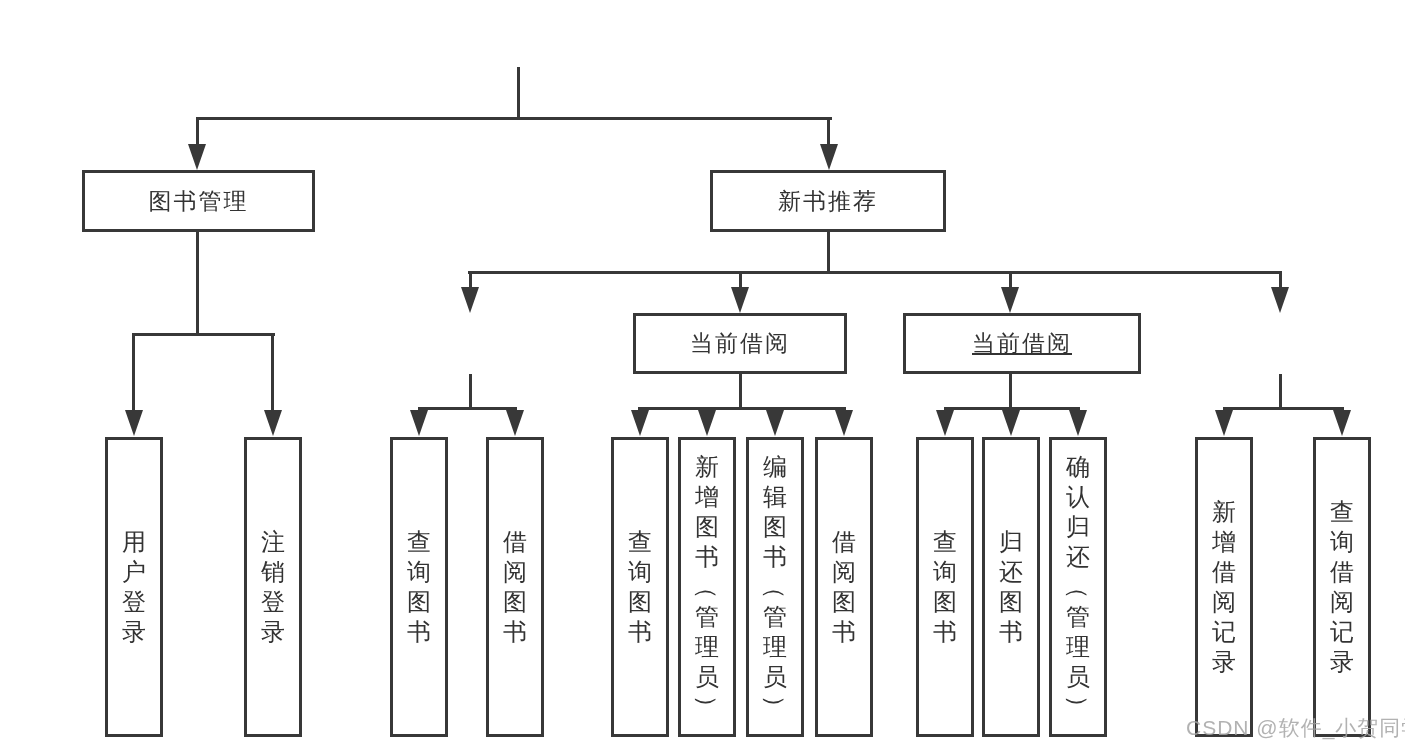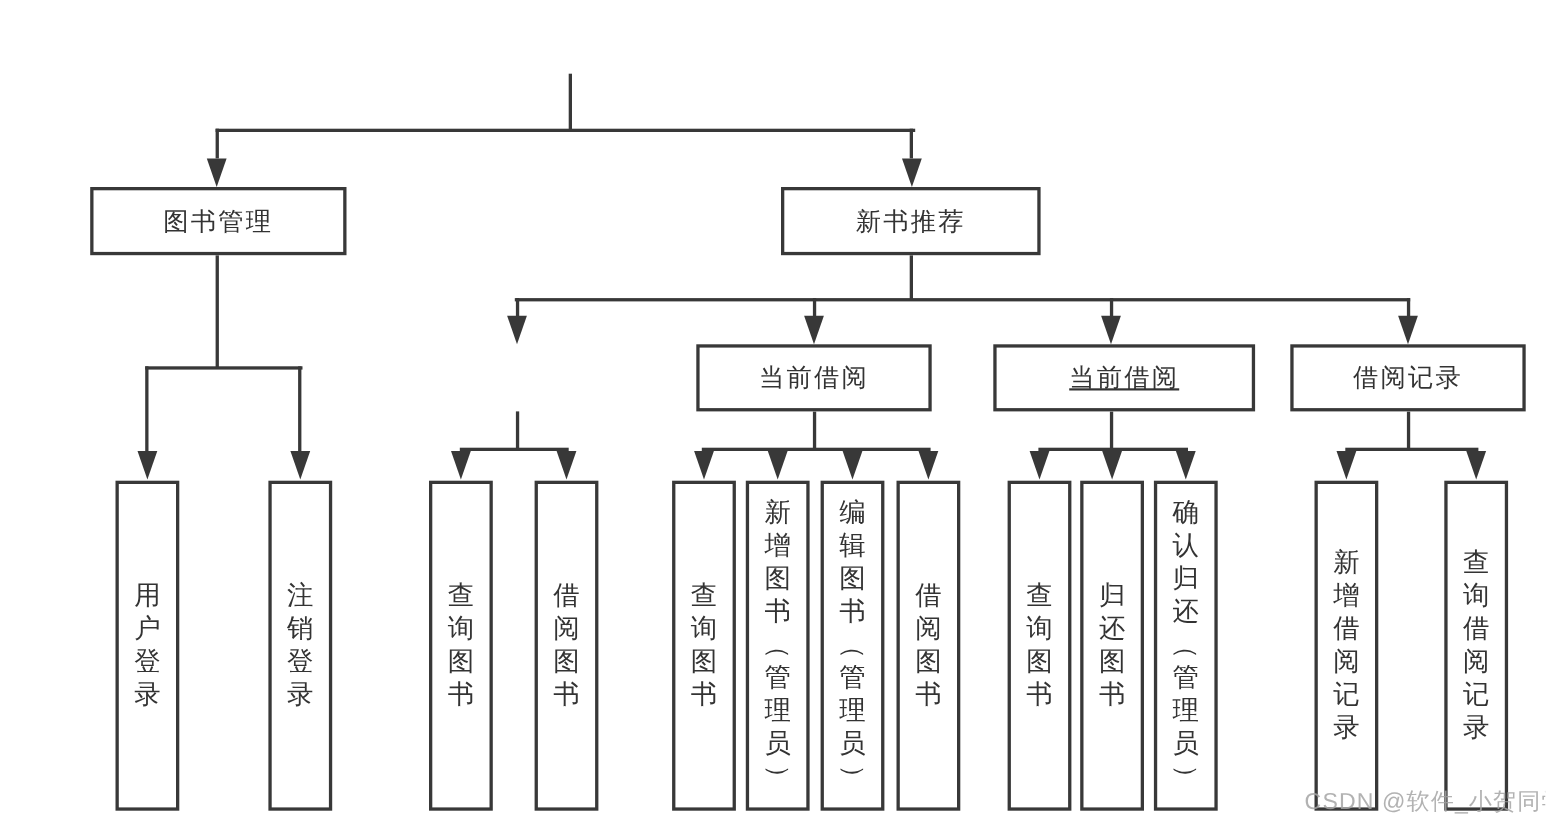--- a/index.html
+++ b/index.html
@@ -58,21 +58,20 @@
   <div class="arrow" style="left:461px;top:287px;"></div>
   <div class="vline" style="left:739px;top:271px;height:18px;"></div>
   <div class="arrow" style="left:731px;top:287px;"></div>
   <div class="vline" style="left:1009px;top:271px;height:18px;"></div>
   <div class="arrow" style="left:1001px;top:287px;"></div>
   <div class="vline" style="left:1279px;top:271px;height:18px;"></div>
   <div class="arrow" style="left:1271px;top:287px;"></div>
 
   <div class="box" style="left:633px;top:313px;width:214px;height:61px;">当前借阅</div>
   <div class="box" style="left:903px;top:313px;width:238px;height:61px;text-decoration:underline;">当前借阅</div>
-  <div class="box" style="left:1173px;top:313px;width:214px;height:61px;">借阅记录</div>
 
   <div class="vline" style="left:469px;top:374px;height:35px;"></div>
   <div class="hline" style="left:418px;top:407px;width:99px;"></div>
   <div class="arrow" style="left:410px;top:410px;"></div>
   <div class="arrow" style="left:506px;top:410px;"></div>
 
   <div class="vline" style="left:739px;top:374px;height:35px;"></div>
   <div class="hline" style="left:638px;top:407px;width:208px;"></div>
   <div class="arrow" style="left:631px;top:410px;"></div>
   <div class="arrow" style="left:698px;top:410px;"></div>

